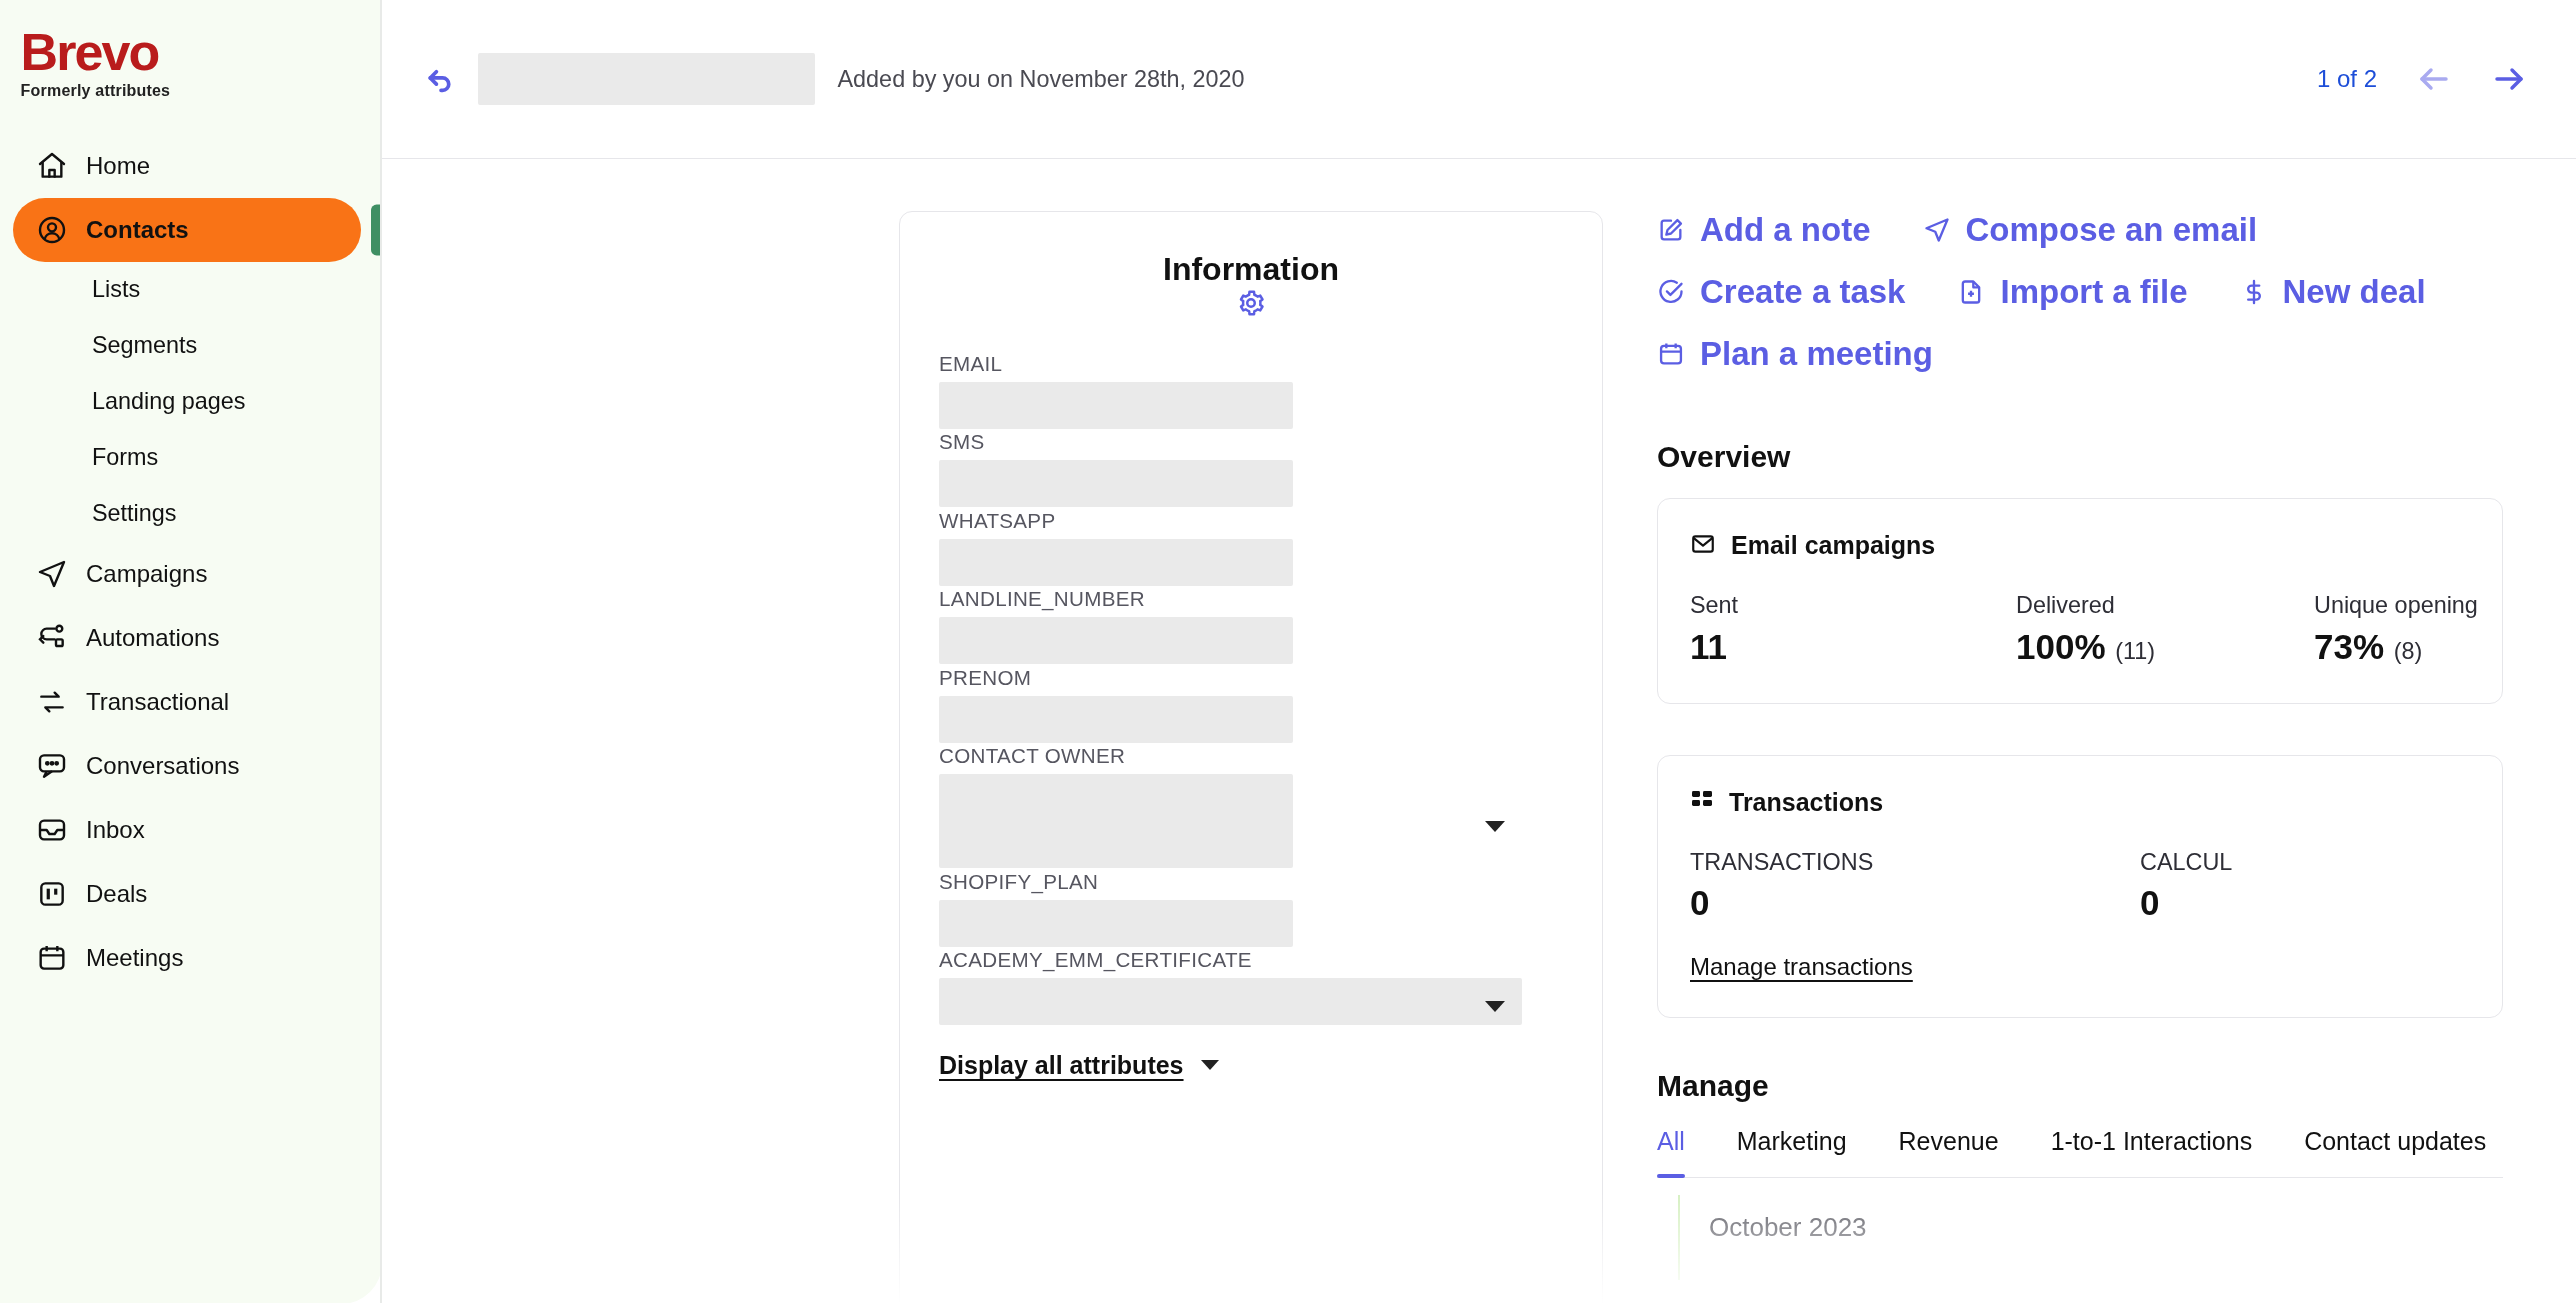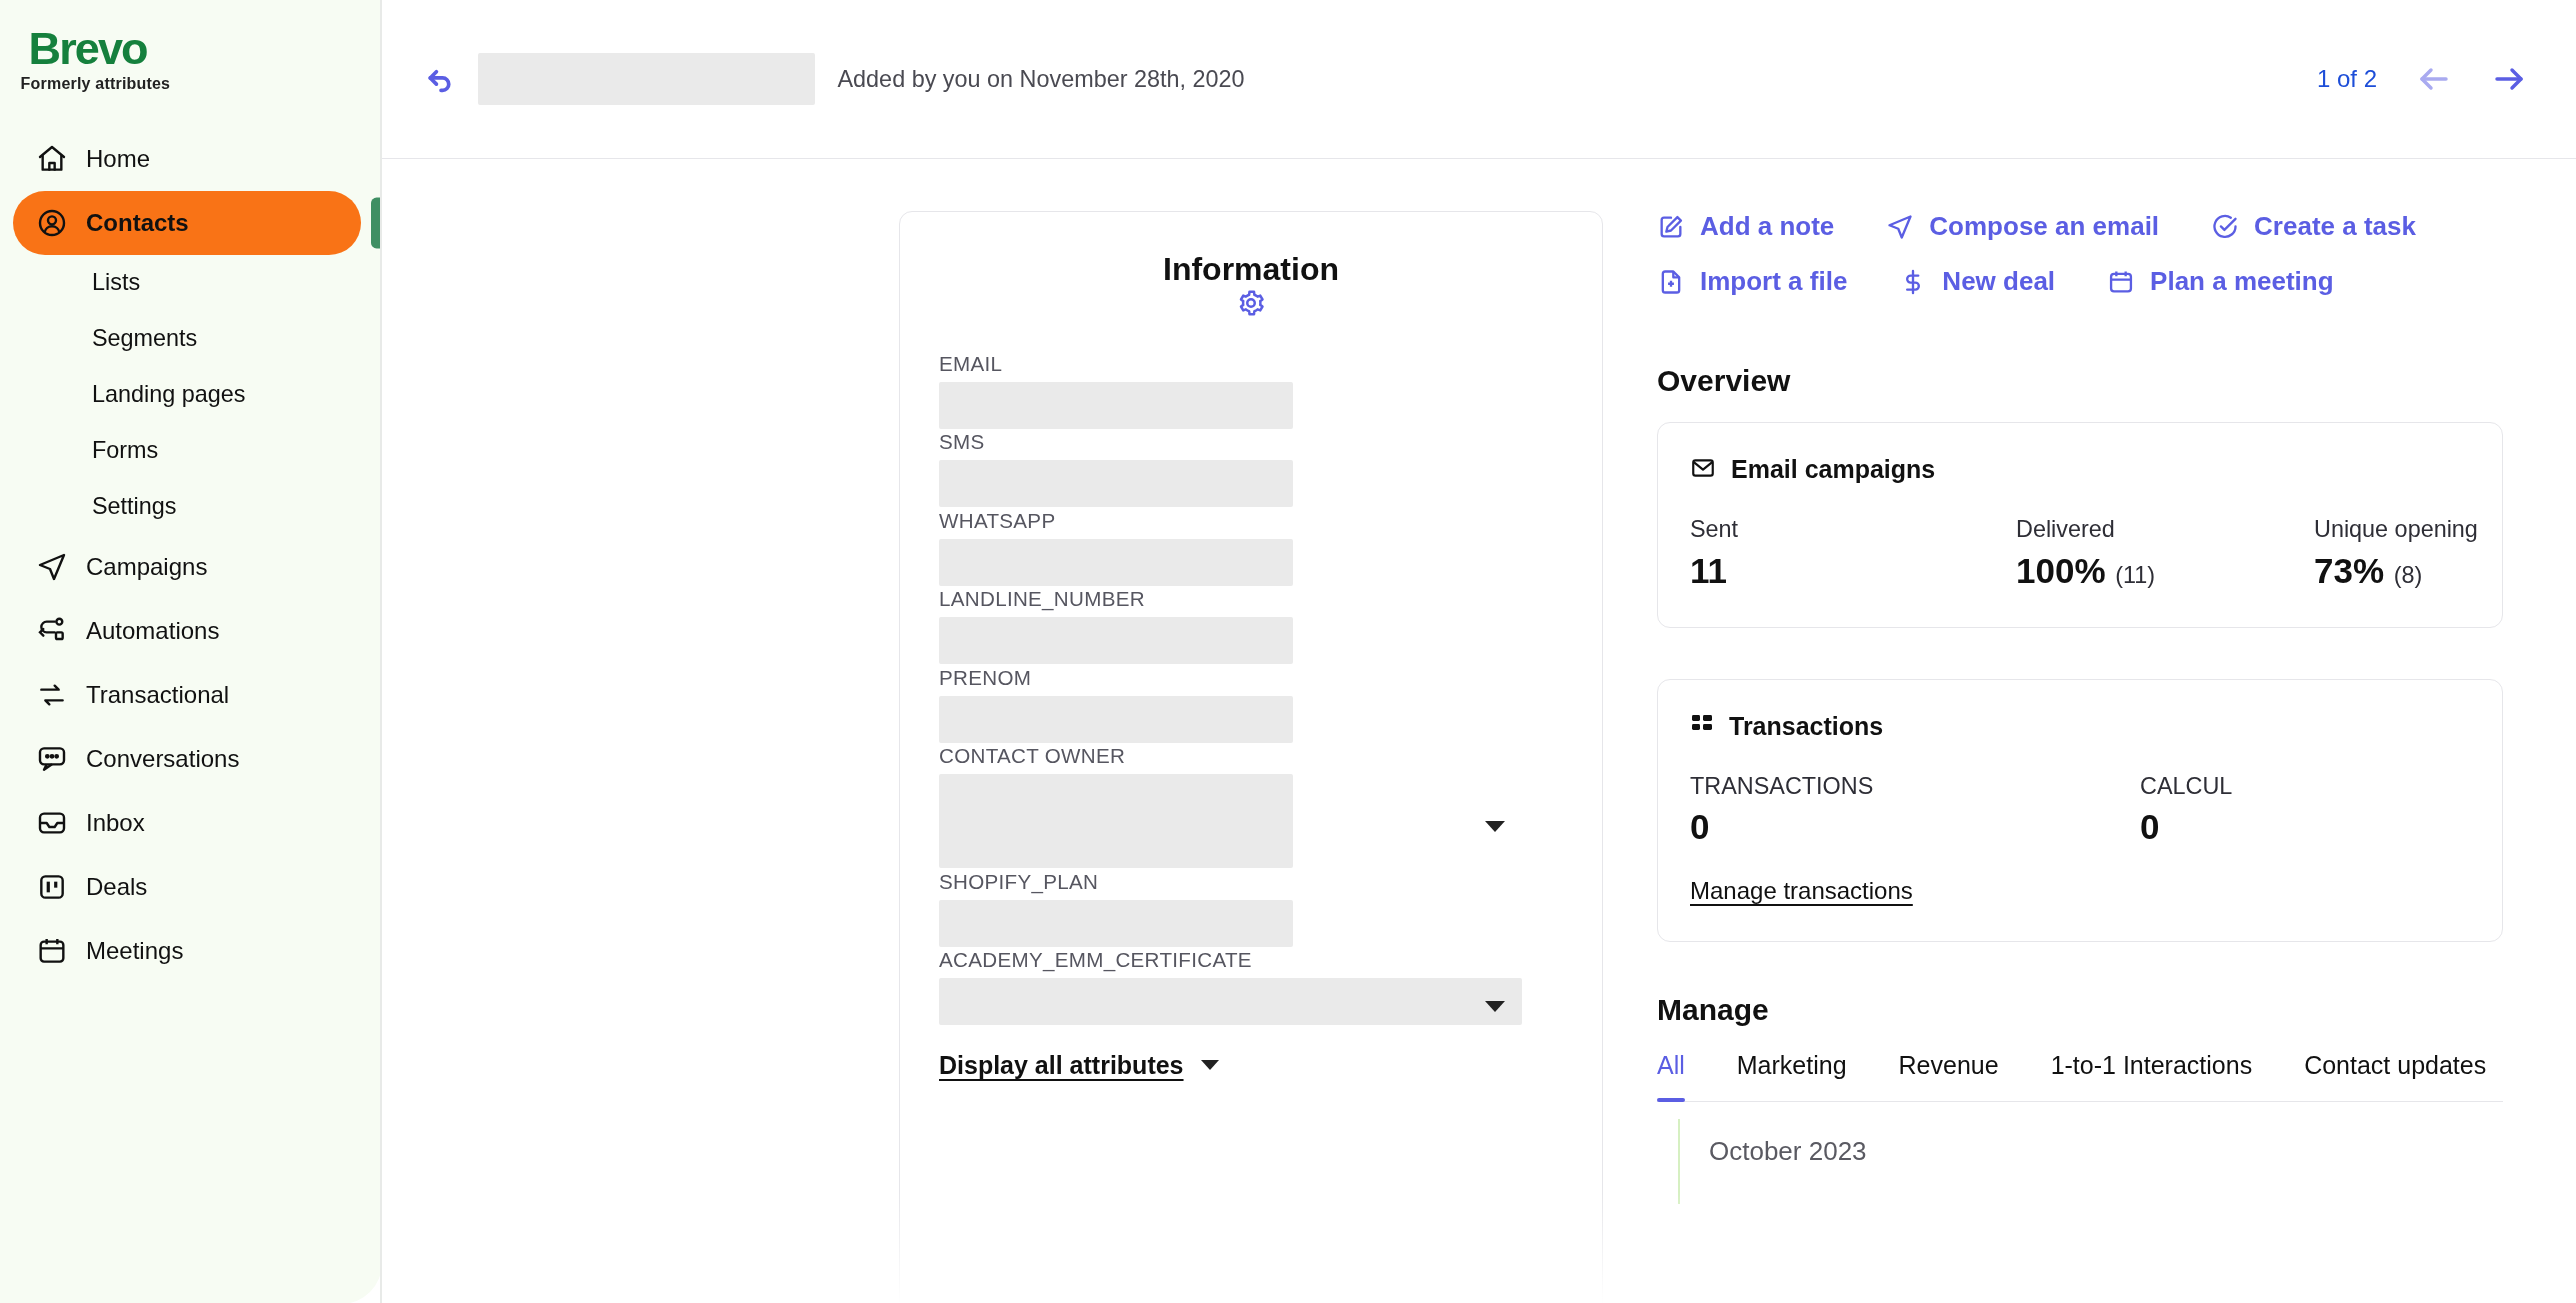--- a/index.html
+++ b/index.html
@@ -15,22 +15,22 @@
   #sidebar {
     width: 382px; height: 1304px;
     background: #f7fcf3;
     flex: 0 0 382px;
     position: relative;
     border-bottom-right-radius: 41px;
     padding-top: 13px;
   }
   .brand { padding: 13px 0 0 20.6px; }
   .brand-logo {
-    font-size: 45px; font-weight: 700; color: #15803d;
-    letter-spacing: -1.9px; line-height: 1.0; margin-left: 8px;
+    font-size: 52px; font-weight: 700; color: #b91c1c;
+    letter-spacing: -1.9px; line-height: 1.0;
   }
   .brand-sub {
     font-size: 16px; color: #222; font-weight: 600;
     letter-spacing: 0.2px; margin-top: 3.7px;
   }
   .nav { margin-top: 34px; }
   .nav-item {
     display: flex; align-items: center;
     height: 64px; margin: 0 20.6px 0 13px;
     padding-left: 19px; border-radius: 32px;
@@ -135,21 +135,21 @@
 
   #right-col { flex: 1; padding: 0 73px 0 54px; min-width: 0; }
 
   
   .actions {
     display: flex; flex-wrap: wrap; gap: 0 0; margin-bottom: 43px;
     max-width: 1124px;
   }
   .act {
     display: flex; align-items: center; gap: 15px;
-    color: #5b5ee3; font-size: 26px; font-weight: 700;
+    color: #5b5ee3; font-size: 33px; font-weight: 700;
     cursor: pointer; margin-right: 52px; margin-bottom: 24px;
     white-space: nowrap;
     justify-content: flex-end;
   }
   .act-ic { display: flex; align-items: center; }
 
   .sec-title {
     font-size: 30px; font-weight: 700; color: #111; margin-bottom: 24px;
   }
   .panel {

